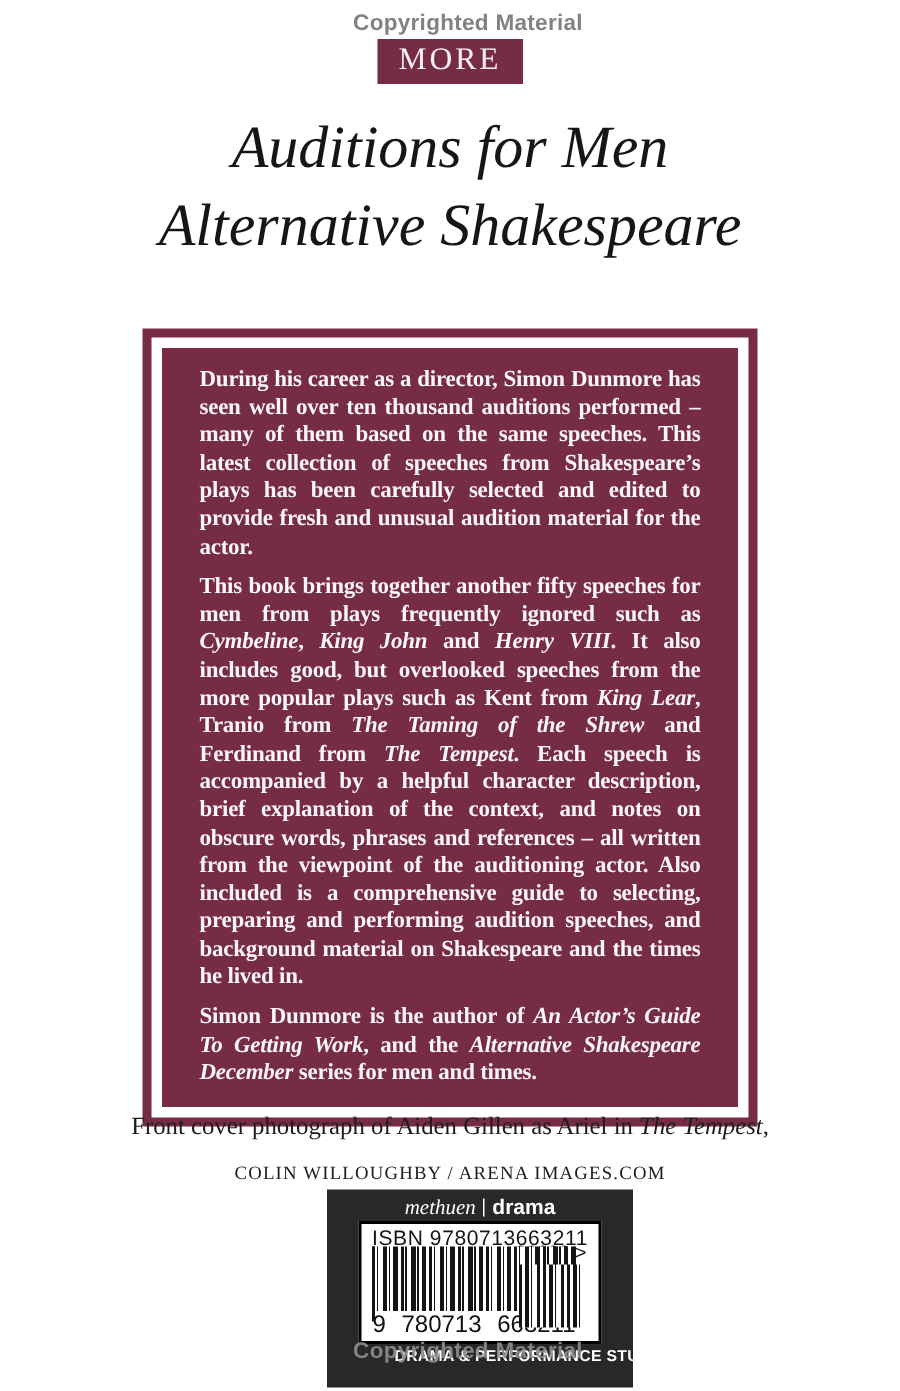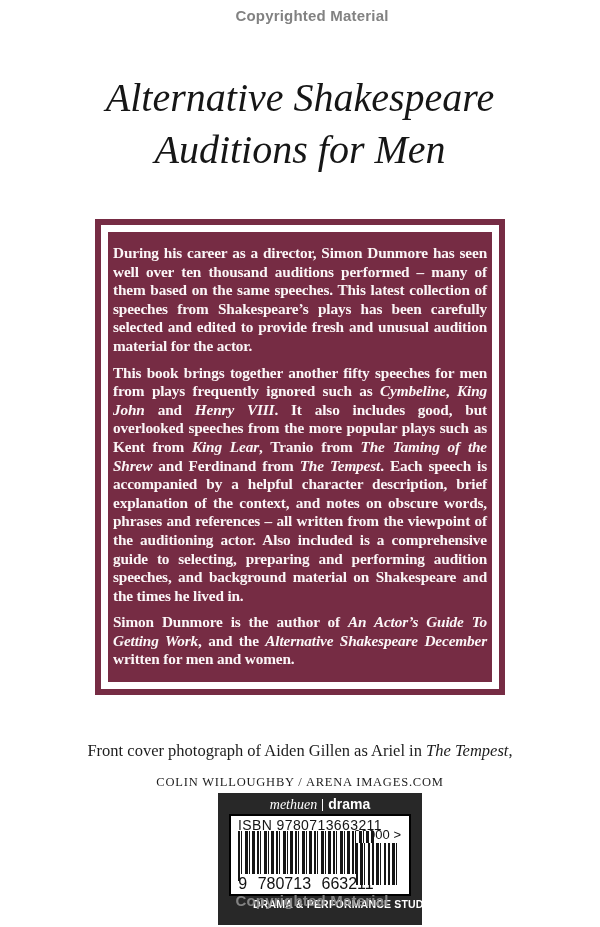--- a/index.html
+++ b/index.html
@@ -32,37 +32,37 @@
     position:absolute;top:72px;left:0;width:100%;text-align:center;
     font-style:italic;font-size:40px;line-height:52px;color:#161616;
     font-family:"Liberation Serif",serif;
   }
 
   .blurb-box{
     position:absolute;top:219px;left:95px;width:410px;box-sizing:border-box;
     border:6px solid var(--maroon);background:#fff;padding:7px;
   }
   .blurb-inner{
-    background:var(--maroon);color:#fbf6f7;padding:12px 5px 13px;
+    background:var(--maroon);color:#fbf6f7;padding:12px 25px 13px;
   }
   .blurb-inner p{
     margin:0;text-align:justify;font-weight:bold;
     font-size:15.3px;line-height:18.6px;letter-spacing:-.15px;
     font-family:"Liberation Serif",serif;
   }
   .blurb-inner p + p{margin-top:8px;}
   .it{font-style:italic;}
 
   .credits{position:absolute;top:741px;left:0;width:100%;text-align:center;color:#1d1d1d;}
   .credit-line{font-size:16.5px;line-height:19.5px;}
   .credit-line3{font-size:12.5px;line-height:15px;margin-top:14px;letter-spacing:.8px;}
 
   .publisher-panel{
     position:absolute;top:793px;left:218px;width:204px;box-sizing:border-box;
-    background:var(--panel-black);padding:1px 11px 0;z-index:4;
+    background:var(--panel-black);padding:1px 21px 0;z-index:4;
   }
   .imprint-bar{height:20px;line-height:20px;text-align:center;color:#fff;font-size:14px;}
   .imprint{font-style:italic;font-family:"Liberation Serif",serif;}
   .imprint-divider{display:inline-block;width:1px;height:12px;background:#fff;margin:0 5px;vertical-align:-2px;}
   .division{font-family:"Liberation Sans",sans-serif;font-weight:bold;}
 
   .barcode-box{position:relative;background:#fff;border:2px solid #000;height:78px;}
   .isbn-label{
     position:absolute;top:1px;left:7px;
     font-family:"Liberation Sans",sans-serif;font-size:14px;letter-spacing:.4px;color:#151515;
@@ -103,31 +103,32 @@
     font-size:10.5px;letter-spacing:.2px;white-space:nowrap;margin-left:24px;
   }
 </style>
 </head>
 <body>
 
 <div class="page">
 
   <div class="watermark top">Copyrighted Material</div>
 
+  <div class="more-badge">MORE</div>
 
   <div class="title">
+    <div>Auditions for Men</div>
     <div>Alternative Shakespeare</div>
-    <div>Auditions for Men</div>
   </div>
 
   <div class="blurb-box">
     <div class="blurb-inner">
       <p>During his career as a director, Simon Dunmore has seen well over ten thousand auditions performed – many of them based on the same speeches. This latest collection of speeches from Shakespeare’s plays has been carefully selected and edited to provide fresh and unusual audition material for the actor.</p>
       <p><span>This book brings together another fifty speeches for men from plays frequently ignored such as </span><span class="it">Cymbeline</span><span>, </span><span class="it">King John</span><span> and </span><span class="it">Henry VIII</span><span>. It also includes good, but overlooked speeches from the more popular plays such as Kent from </span><span class="it">King Lear</span><span>, Tranio from </span><span class="it">The Taming of the Shrew</span><span> and Ferdinand from </span><span class="it">The Tempest</span><span>. Each speech is accompanied by a helpful character description, brief explanation of the context, and notes on obscure words, phrases and references – all written from the viewpoint of the auditioning actor. Also included is a comprehensive guide to selecting, preparing and performing audition speeches, and background material on Shakespeare and the times he lived in.</span></p>
-      <p><span>Simon Dunmore is the author of </span><span class="it">An Actor’s Guide To Getting Work</span><span>, and the </span><span class="it">Alternative Shakespeare December</span><span> written for men and women.</span></p>
+      <p><span>Simon Dunmore is the author of </span><span class="it">An Actor’s Guide To Getting Work</span><span>, and the </span><span class="it">Alternative Shakespeare December</span><span> series for men and times.</span></p>
     </div>
   </div>
 
   <div class="credits">
     <div class="credit-line"><span>Front cover photograph of Aiden Gillen as Ariel in </span><span class="it">The Tempest</span><span>,</span></div>
     <div class="credit-line3">COLIN WILLOUGHBY / ARENA IMAGES.COM</div>
   </div>
 
   <div class="publisher-panel">
     <div class="imprint-bar">

